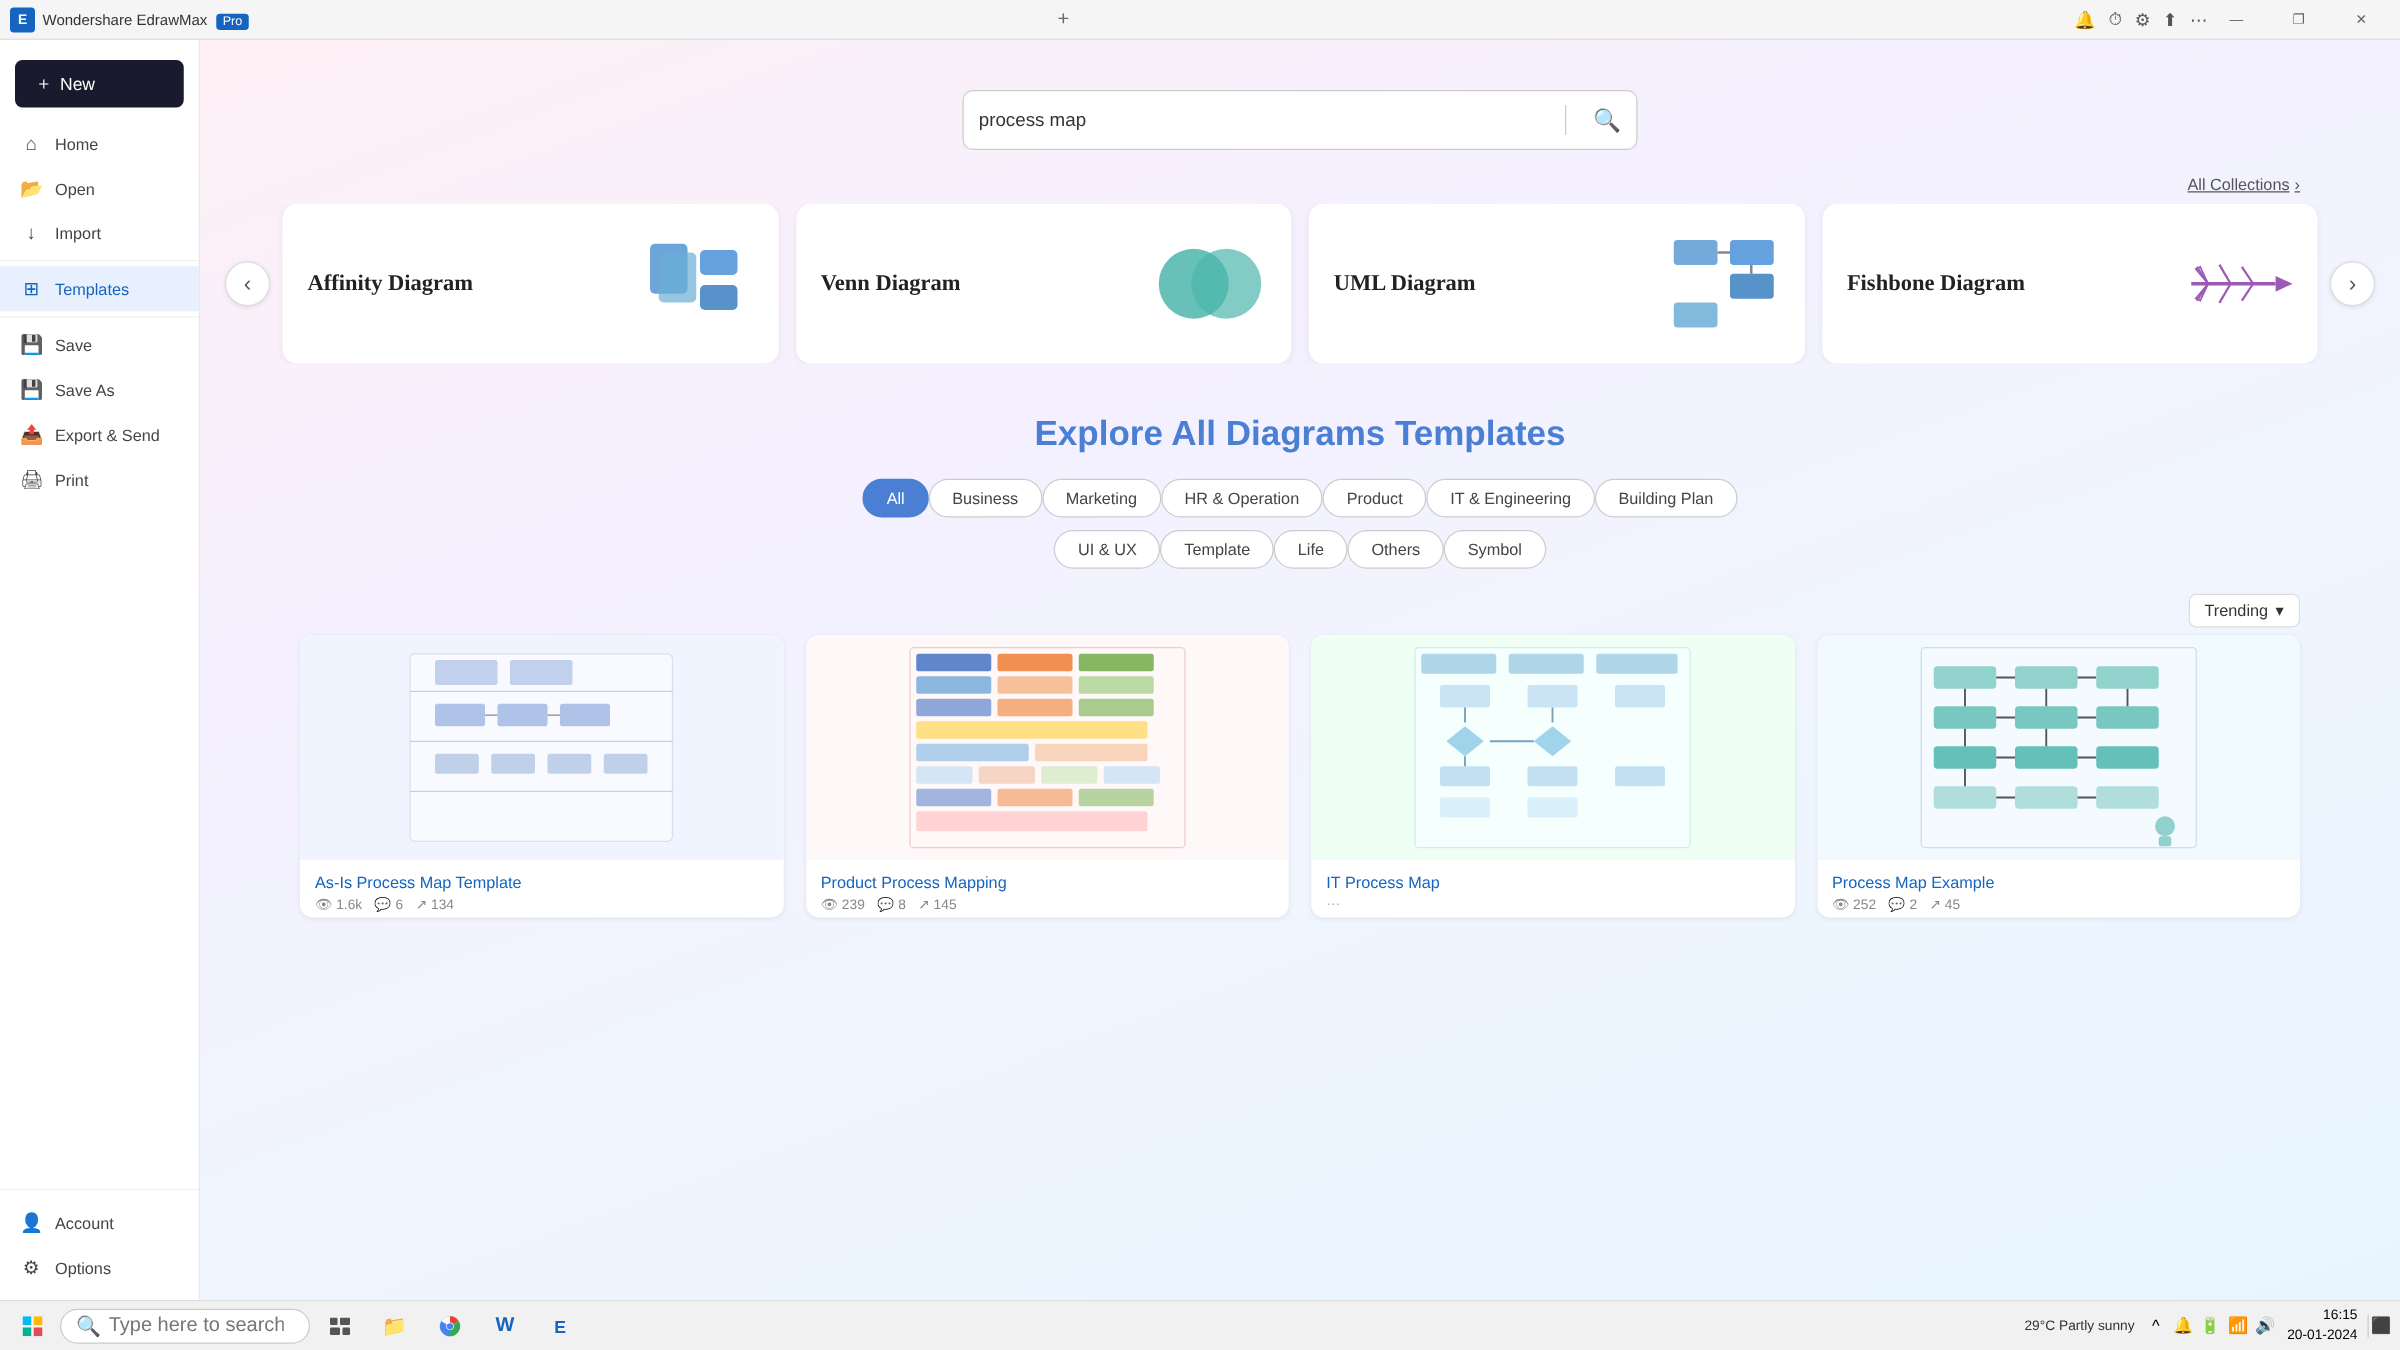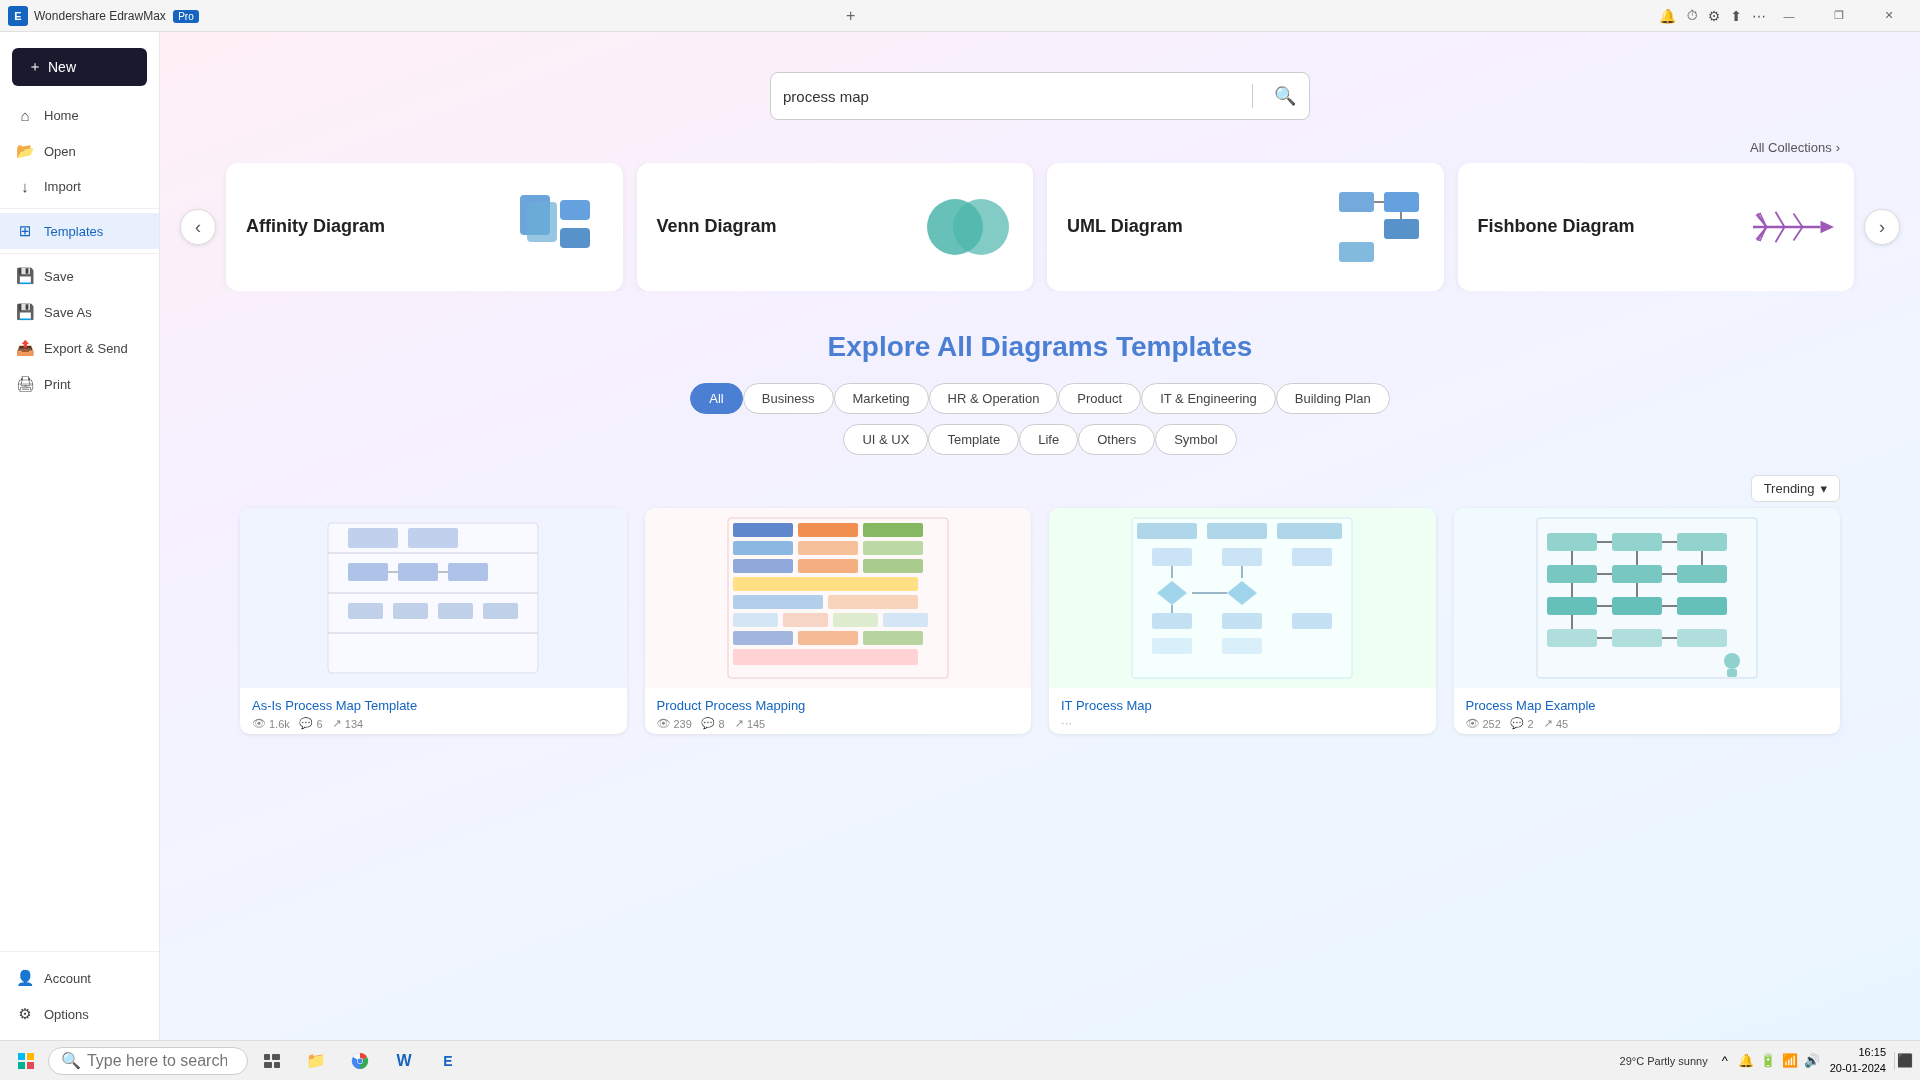--- a/index.html
+++ b/index.html
@@ -103,21 +103,21 @@
     .search-divider { width: 1px; height: 24px; background: #ccc; margin: 0 10px; }
     .search-icon-btn { color: #555; font-size: 18px; cursor: pointer; }
 
     
     .collections-header {
       width: 100%;
       display: flex;
       justify-content: flex-end;
       padding: 0 80px 8px;
     }
-    .all-collections-link { font-size: 13px; color: #555; cursor: pointer; display: flex; align-items: center; gap: 4px; }
+    .all-collections-link { font-size: 13px; color: #555; cursor: pointer; display: flex; align-items: center; gap: 4px; text-decoration: underline; }
 
     
     .carousel-wrapper {
       width: calc(100% - 40px);
       position: relative;
       display: flex;
       align-items: center;
       gap: 0;
       padding: 0 0 20px;
       margin: 0 20px;
@@ -137,20 +137,21 @@
       flex-shrink: 0;
       box-shadow: 0 1px 4px rgba(0,0,0,0.1);
       z-index: 2;
     }
     .carousel-items {
       display: flex;
       gap: 14px;
       flex: 1;
       overflow: hidden;
       padding: 0 10px;
+      font-family: Liberation Serif, serif;
     }
     .carousel-card {
       flex: 1;
       min-width: 0;
       background: white;
       border-radius: 12px;
       padding: 24px 20px;
       display: flex;
       align-items: center;
       justify-content: space-between;

